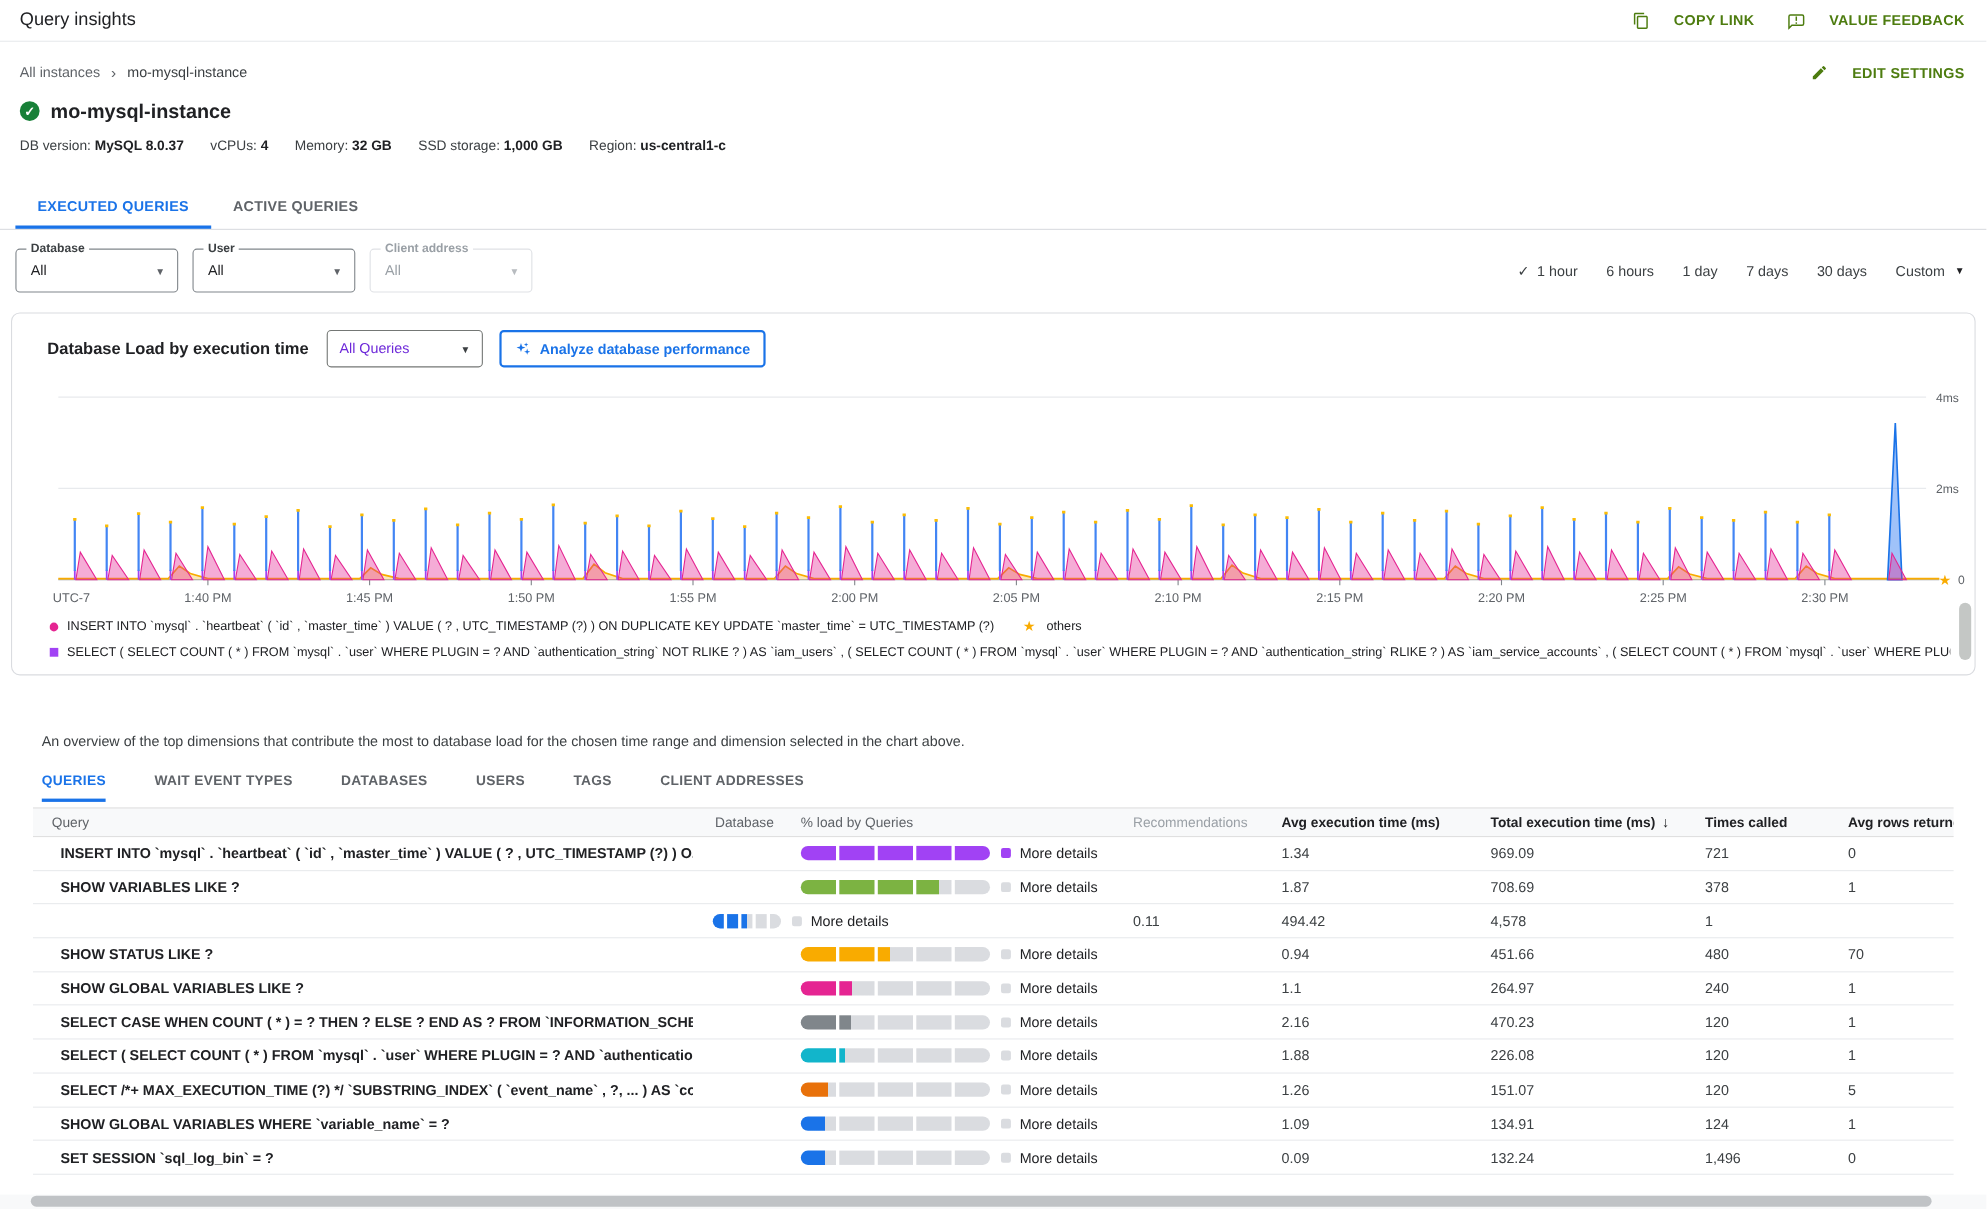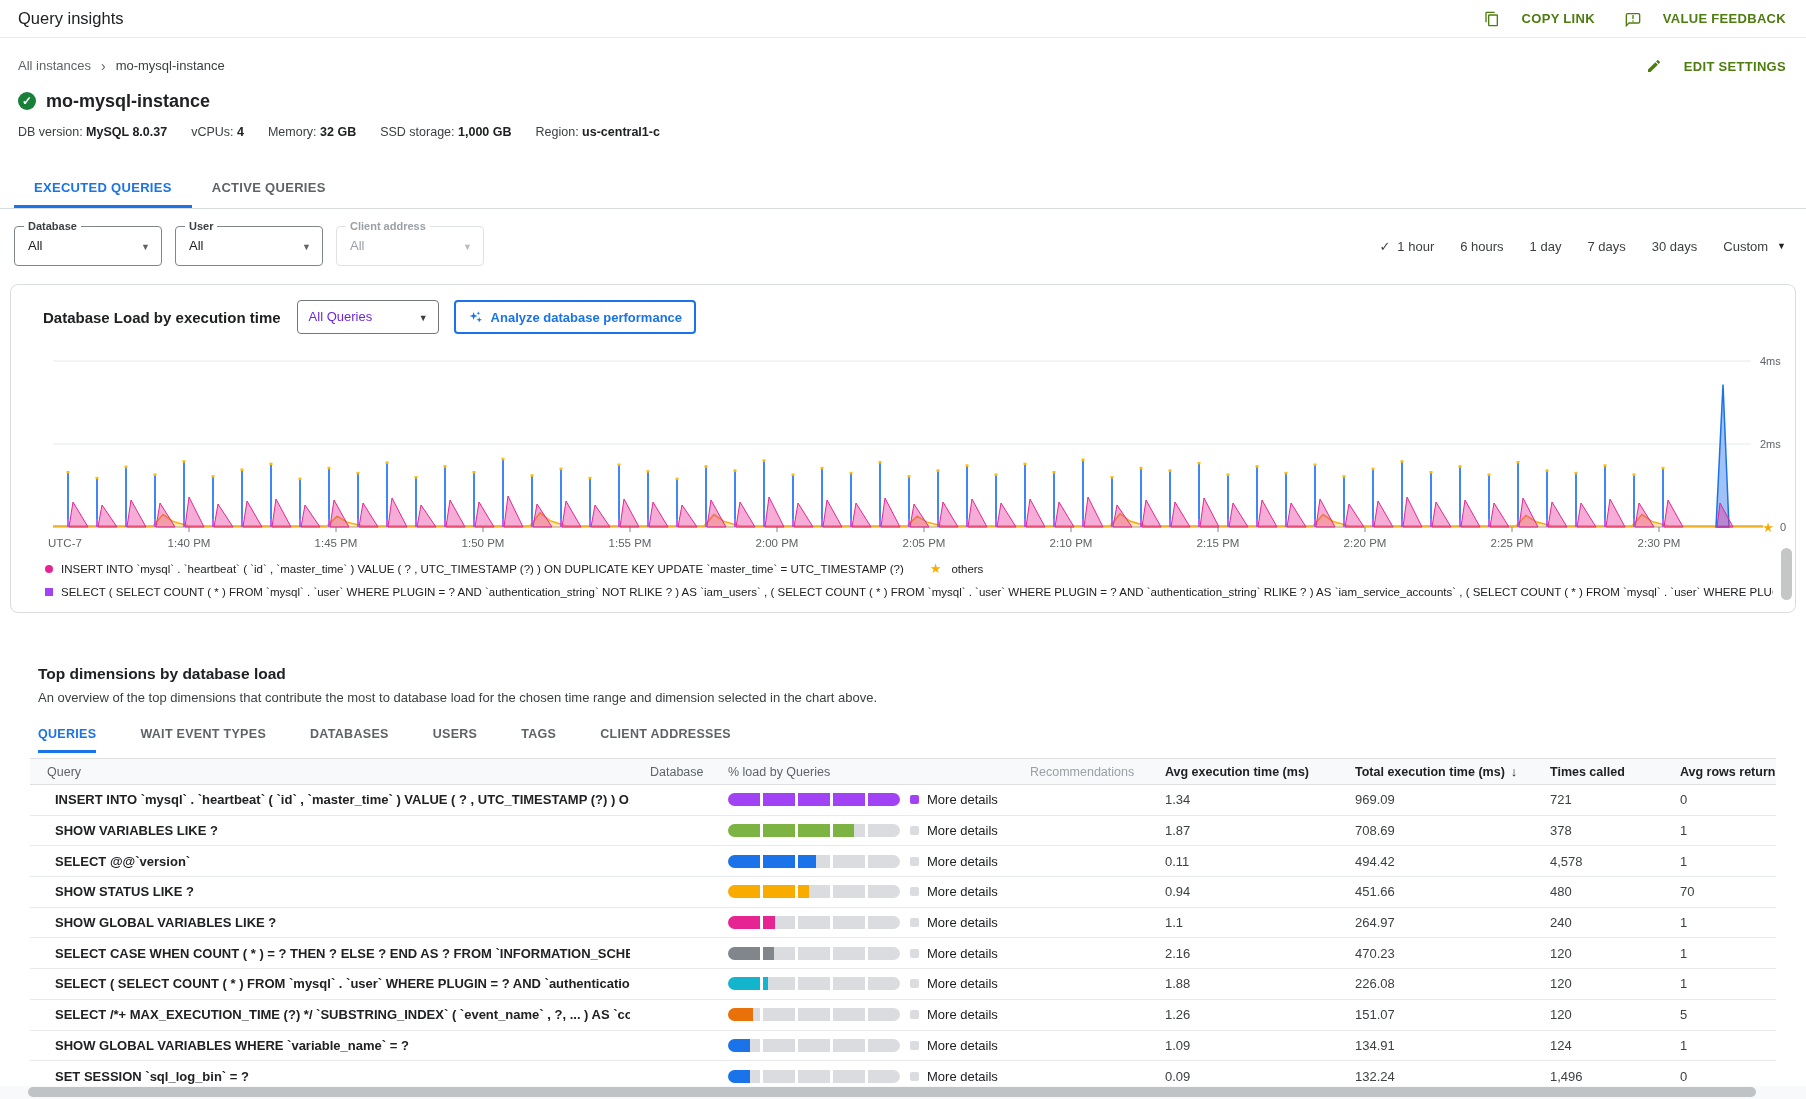--- a/index.html
+++ b/index.html
@@ -494,21 +494,20 @@
         <span class="lg-gap">others</span>
       </div>
     <div class="legend-line" id="legend-line2">
         <span class="lg-sq" style="background: rgb(161, 66, 244);"></span>
         <span>SELECT ( SELECT COUNT ( * ) FROM `mysql` . `user` WHERE PLUGIN = ? AND `authentication_string` NOT RLIKE ? ) AS `iam_users` , ( SELECT COUNT ( * ) FROM `mysql` . `user` WHERE PLUGIN = ? AND `authentication_string` RLIKE ? ) AS `iam_service_accounts` , ( SELECT COUNT ( * ) FROM `mysql` . `user` WHERE PLUGI...</span>
       </div>
   </div>
 </div>
 
 <div class="dims">
-  <div class="dims-title">Top dimensions by database load</div>
   <div class="dims-sub">An overview of the top dimensions that contribute the most to database load for the chosen time range and dimension selected in the chart above.</div>
   <div class="dim-tabs" id="dim-tabs">
       <div class="dtab active">QUERIES</div>
       <div class="dtab">WAIT EVENT TYPES</div>
       <div class="dtab">DATABASES</div>
       <div class="dtab">USERS</div>
       <div class="dtab">TAGS</div>
       <div class="dtab">CLIENT ADDRESSES</div>
     </div>
   <div class="tbl">
@@ -557,21 +556,20 @@
             <span class="swatch" style="background: rgb(218, 220, 224);"></span>
             <span class="more-link">More details</span>
           </div>
           <div class="ncell"></div>
           <div class="ncell">1.87</div>
           <div class="ncell">708.69</div>
           <div class="ncell">378</div>
           <div class="ncell">1</div>
         </div>
         <div class="tbl-row">
-          <div class="qcell">SELECT @@`version`</div>
           <div class="ncell"></div>
           <div class="barcell">
             <div class="seg s0" style="background: rgb(26, 115, 232);"></div>
             <div class="seg s1" style="background: rgb(26, 115, 232);"></div>
             <div class="seg s2" style="background: linear-gradient(to right, rgb(26, 115, 232) 55%, rgb(218, 220, 224) 55%);"></div>
             <div class="seg s3"></div>
             <div class="seg s4"></div>
           </div>
           <div class="morecell">
             <span class="swatch" style="background: rgb(218, 220, 224);"></span>

